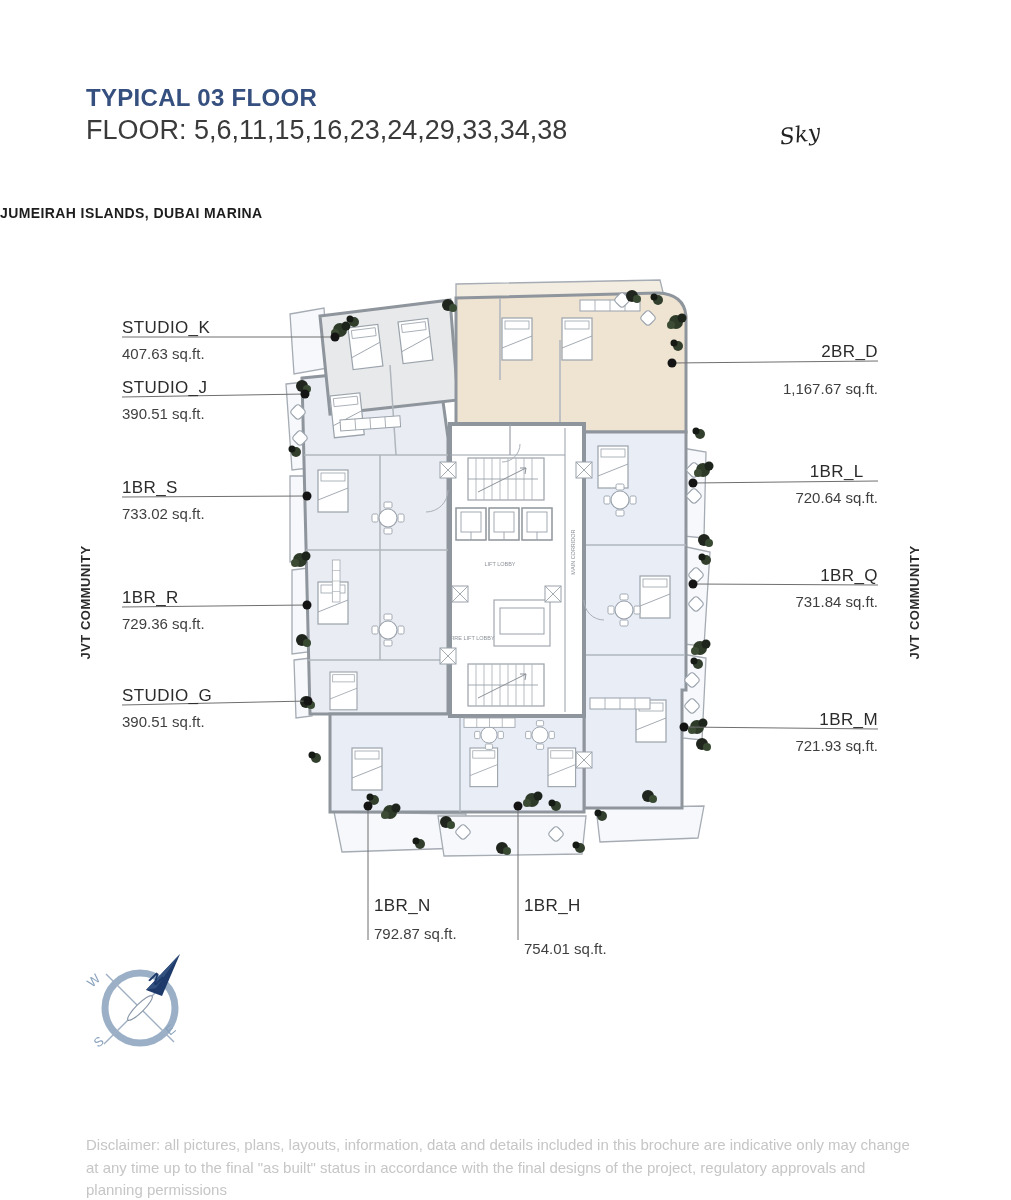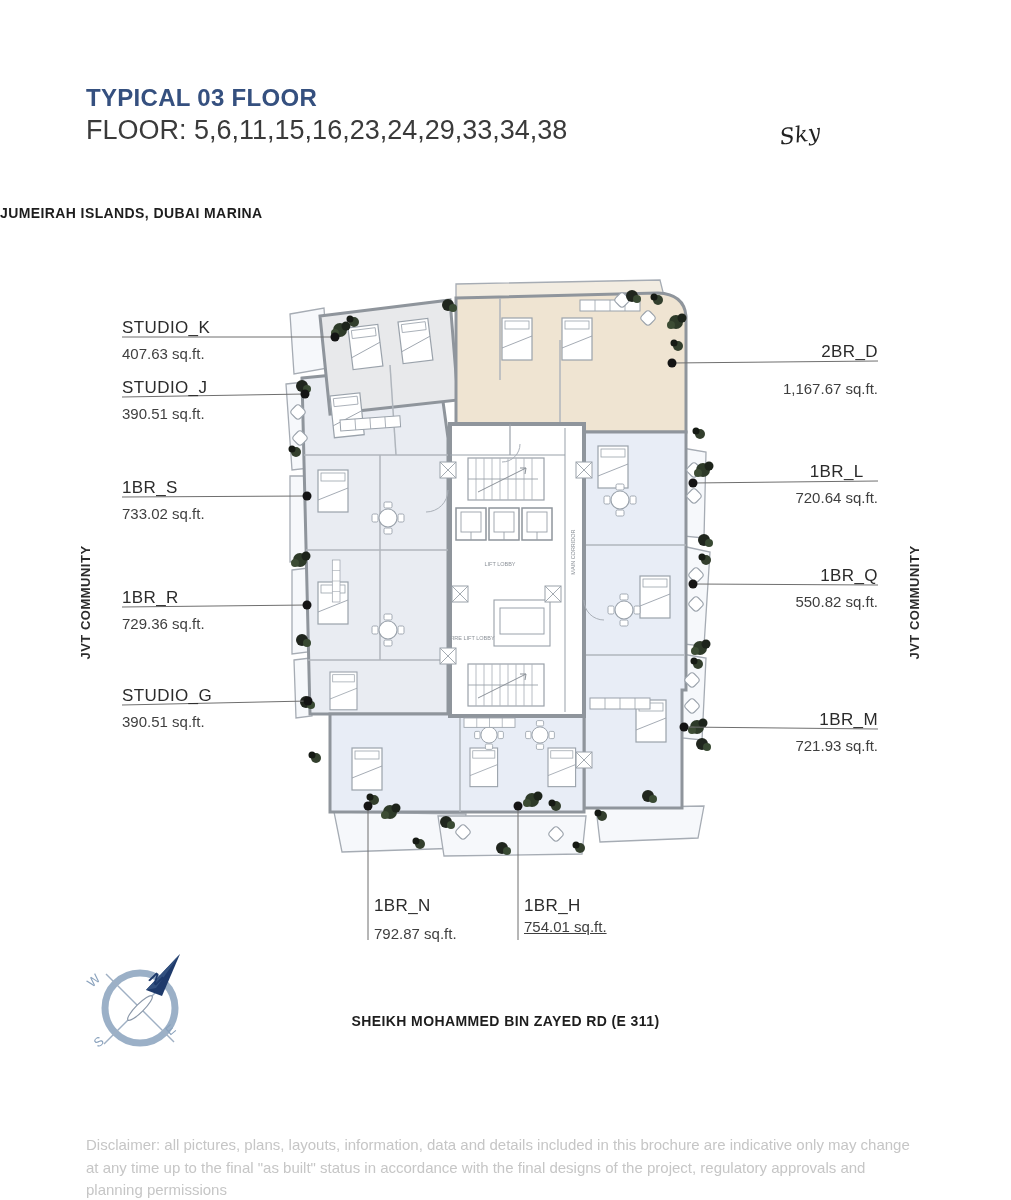--- a/index.html
+++ b/index.html
@@ -300,35 +300,34 @@
   <div class="abs u-label u-right" style="right:133px;top:342px;">
     <div class="u-name">2BR_D</div>
     <div class="u-area" style="margin-top:18px;">1,167.67 sq.ft.</div>
   </div>
   <div class="abs u-label u-right" style="right:133px;top:462px;text-align:center;">
     <div class="u-name">1BR_L</div>
     <div class="u-area" style="margin-top:7px;">720.64 sq.ft.</div>
   </div>
   <div class="abs u-label u-right" style="right:133px;top:566px;">
     <div class="u-name">1BR_Q</div>
-    <div class="u-area" style="margin-top:7px;">550.82 sq.ft.</div>
+    <div class="u-area" style="margin-top:7px;">731.84 sq.ft.</div>
   </div>
   <div class="abs u-label u-right" style="right:133px;top:710px;">
     <div class="u-name">1BR_M</div>
     <div class="u-area" style="margin-top:7px;">721.93 sq.ft.</div>
   </div>
 
   <div class="abs u-label" style="left:374px;top:896px;">
     <div class="u-name">1BR_N</div>
     <div class="u-area" style="margin-top:9px;">792.87 sq.ft.</div>
   </div>
   <div class="abs u-label" style="left:524px;top:896px;">
     <div class="u-name">1BR_H</div>
-    <div class="u-area" style="margin-top:2px;text-decoration:underline;">754.01 sq.ft.</div>
+    <div class="u-area" style="margin-top:24px;">754.01 sq.ft.</div>
   </div>
 
   <div class="abs side-label" style="left:5px;top:595px;">JVT COMMUNITY</div>
   <div class="abs side-label" style="left:834px;top:595px;">JVT COMMUNITY</div>
-  <div class="abs loc-bottom">SHEIKH MOHAMMED BIN ZAYED RD (E 311)</div>
 
   <div class="abs disclaimer">Disclaimer: all pictures, plans, layouts, information, data and details included in this brochure are indicative only may change at any time up to the final "as built" status in accordance with the final designs of the project, regulatory approvals and planning permissions</div>
 
 </div>
 
 </body></html>

